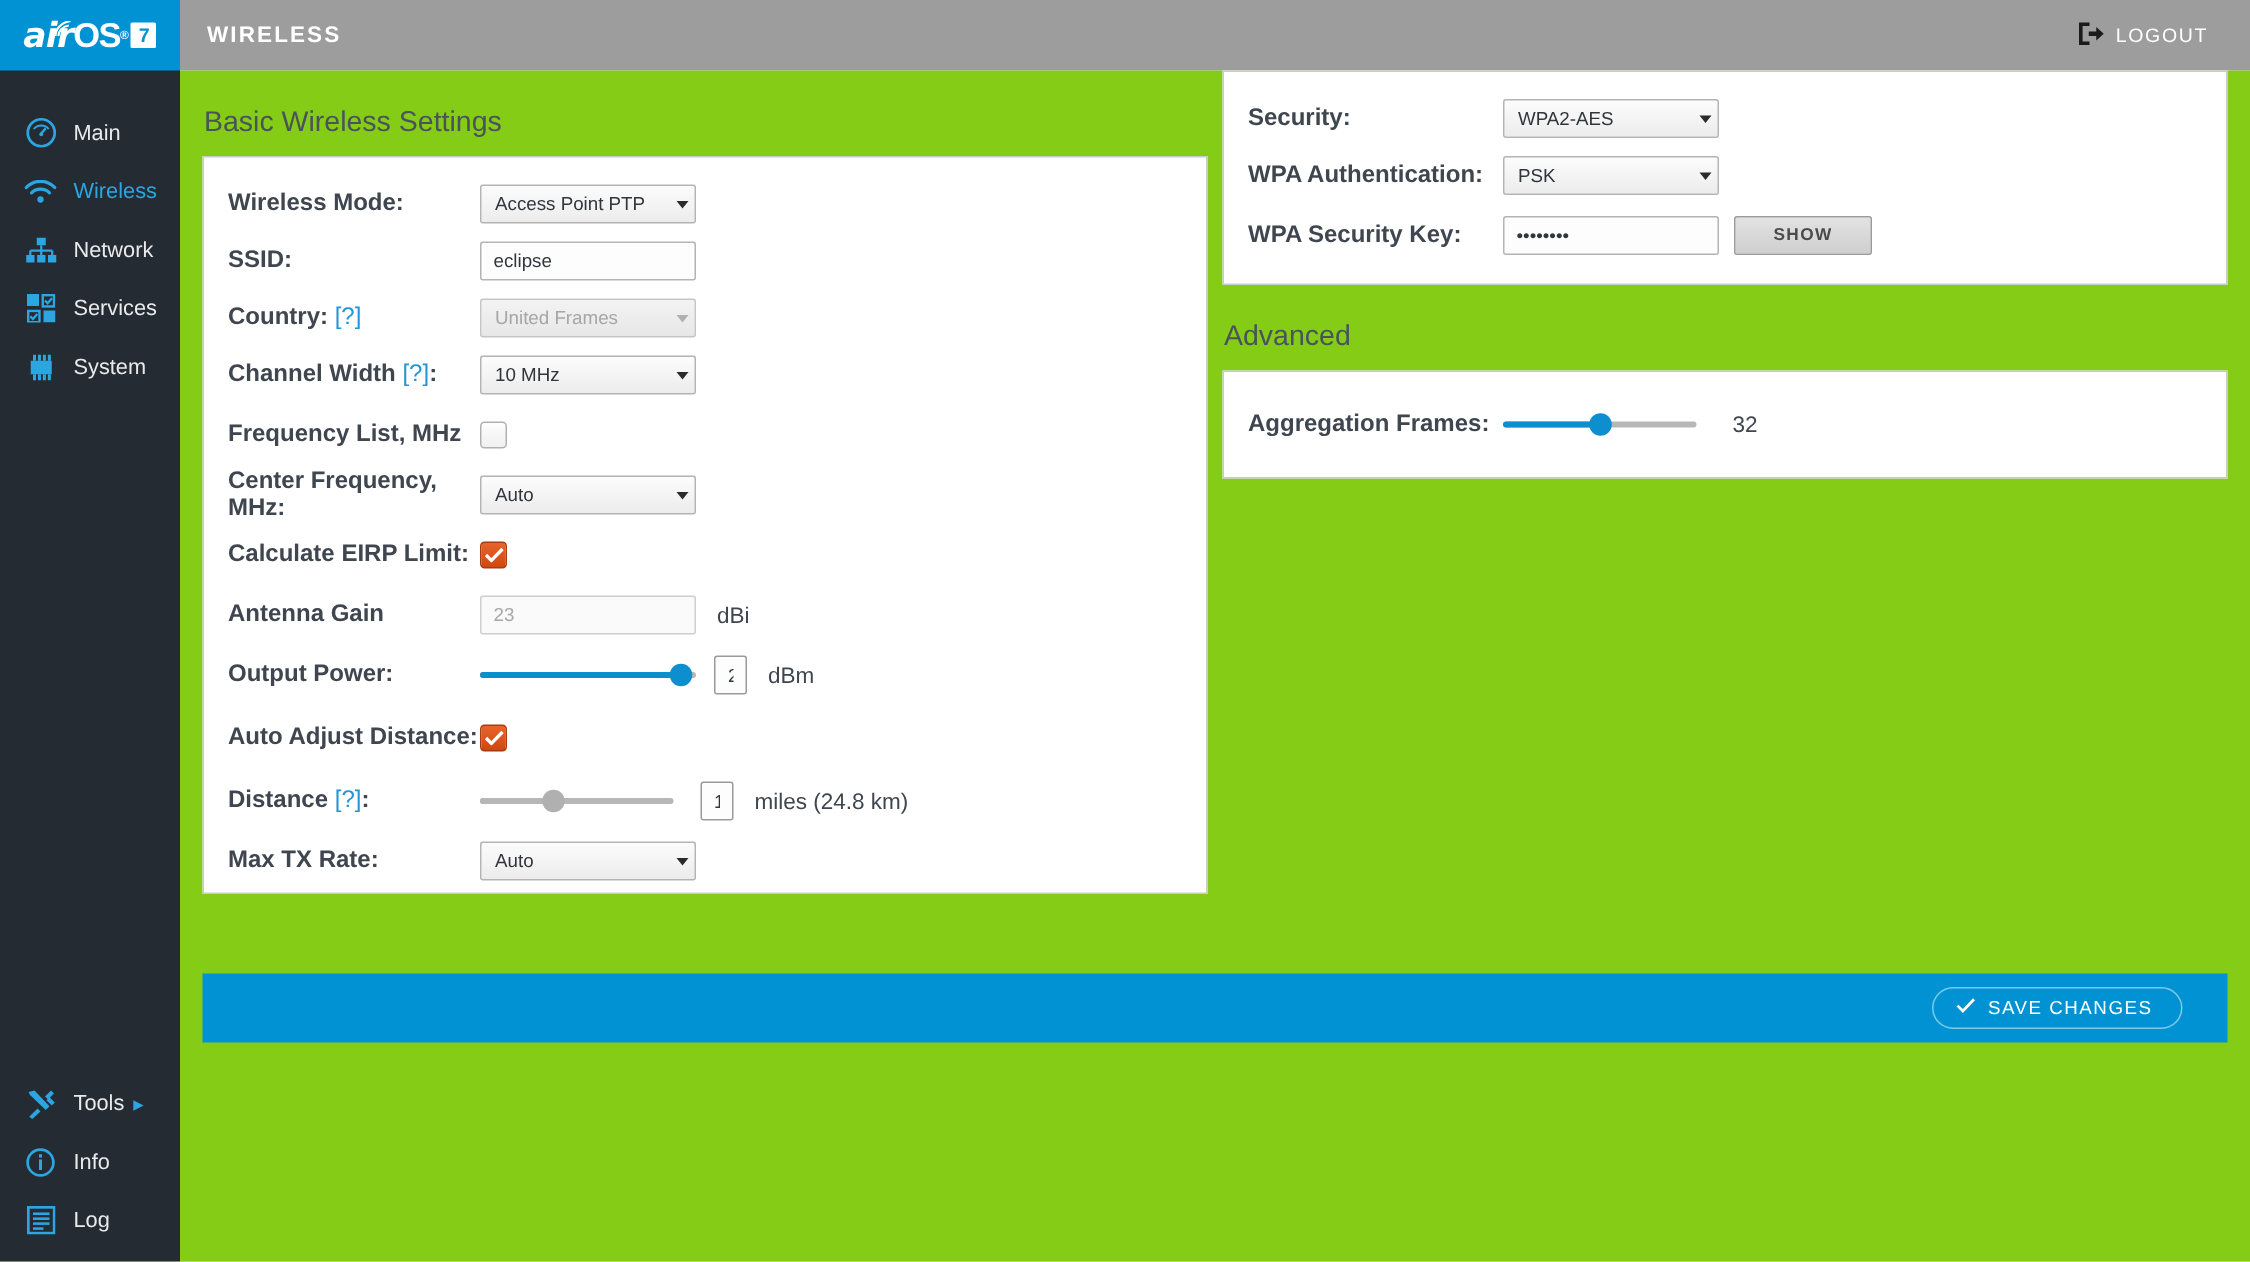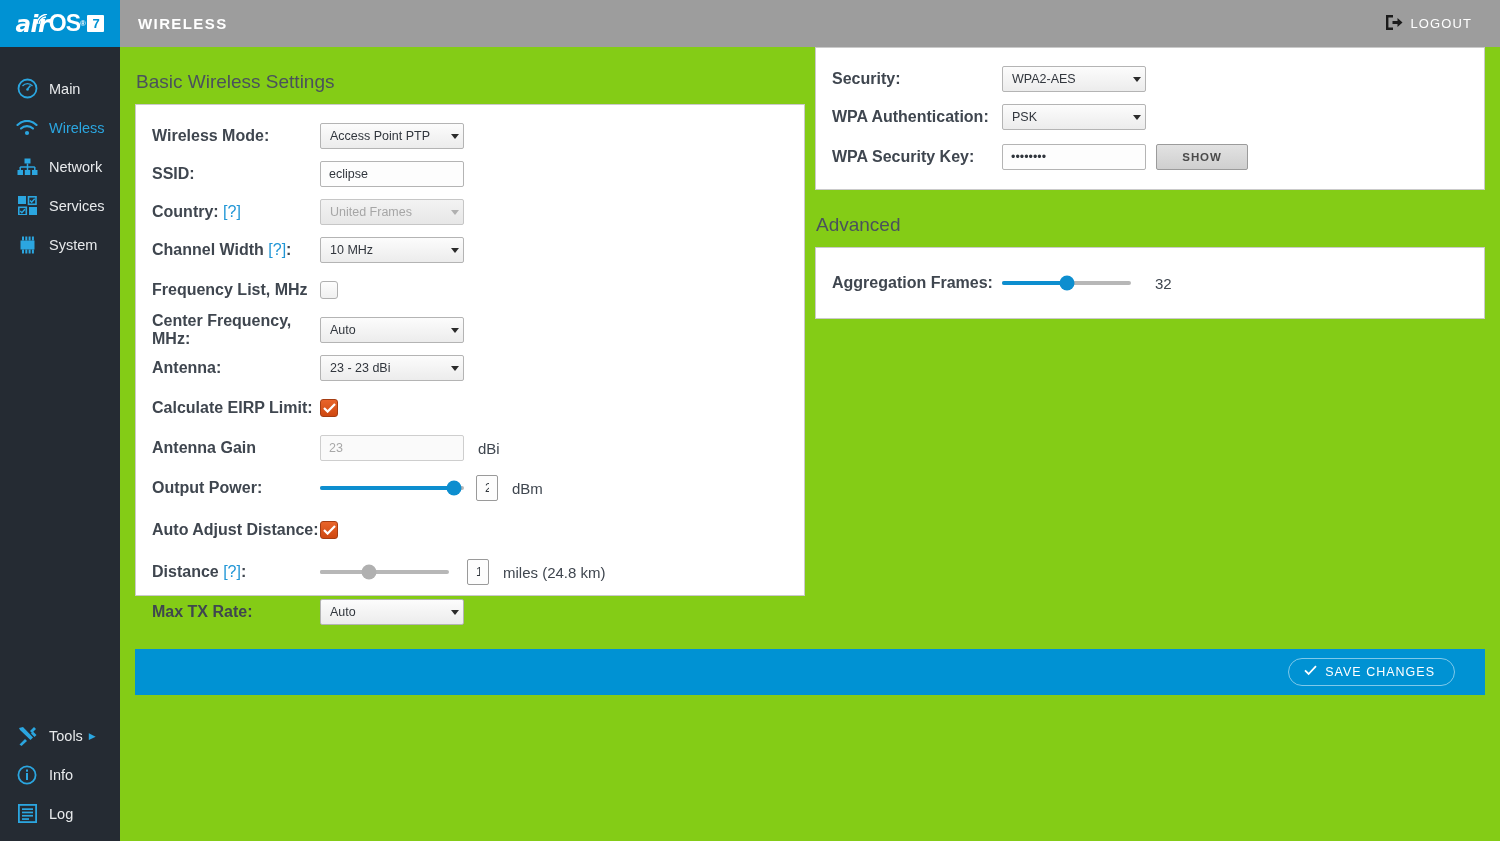--- a/index.html
+++ b/index.html
@@ -444,31 +444,20 @@
         <div class="ctl">
           <div class="sel">
             <span>Auto</span>
             <span class="arrow-box">
                 <span class="arrow"></span>
               </span>
           </div>
         </div>
       </div>
 
-      <div class="row row-pad">
-        <div class="lbl">Antenna:</div>
-        <div class="ctl">
-          <div class="sel">
-            <span>23 - 23 dBi</span>
-            <span class="arrow-box">
-                <span class="arrow"></span>
-              </span>
-          </div>
-        </div>
-      </div>
 
       <div class="row row-pad" style="height:42px;">
         <div class="lbl">Calculate EIRP Limit:</div>
         <div class="ctl">
           <div class="cbx checked">
             <svg class="tick" width="13" height="10" viewBox="0 0 13 10">
                 <path d="M1 5 L4.6 8.6 L12 1" stroke="#ffffff" stroke-width="2.2" fill="none"></path>
               </svg>
           </div>
         </div>

